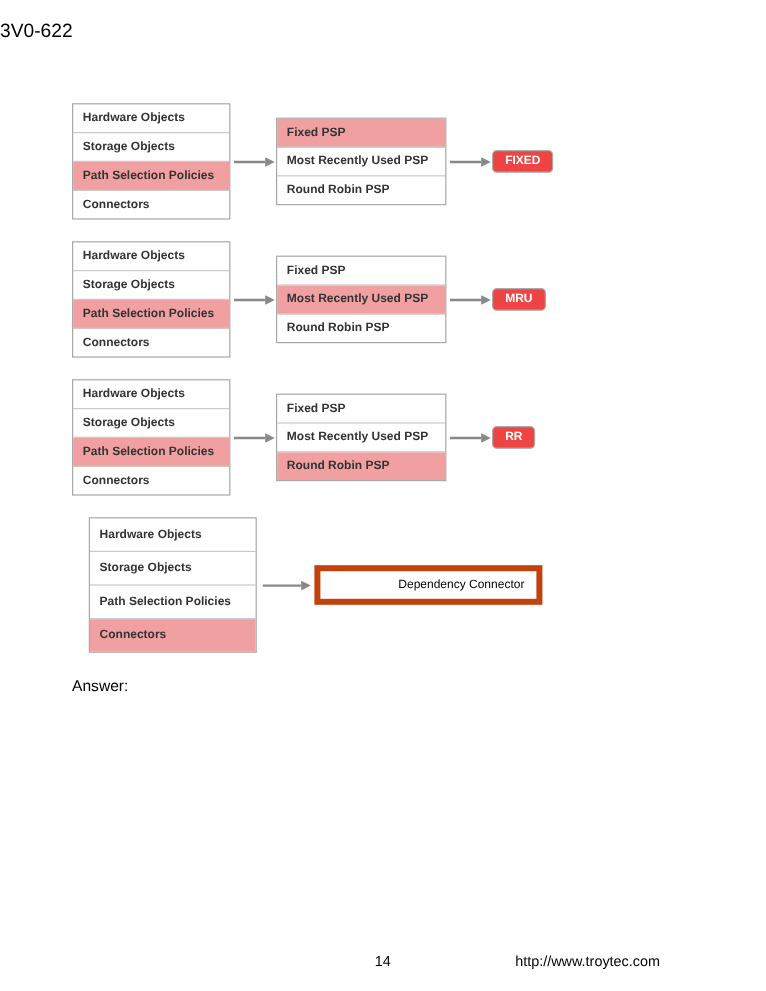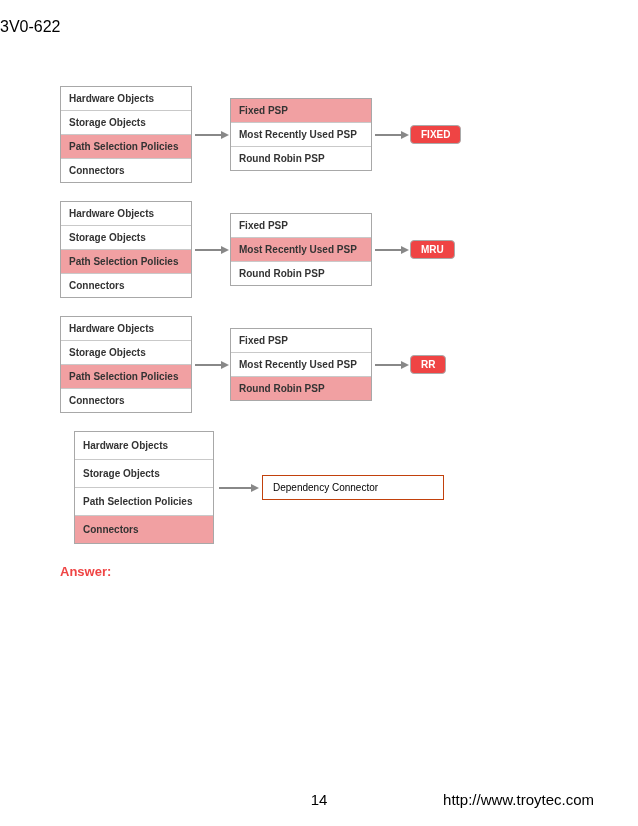--- a/index.html
+++ b/index.html
@@ -61,42 +61,43 @@
     background: #ef4444;
     color: #fff;
     border-radius: 4px;
     padding: 3px 10px;
     font-size: 10px;
     font-weight: bold;
     text-align: center;
     border: 1px solid #aaa;
   }
   .dep-box {
-    border: 1px solid #c2410c;
+    border: 5px solid #c2410c;
     padding: 6px 10px;
     font-size: 10px;
     width: 160px;
+    text-align: right;
   }
   .answer-block {
     margin-top: 20px;
     font-size: 13px;
   }
   .answer-label {
-    color: #ef4444;
-    font-weight: bold;
+    color: #000000;
+    font-weight: normal;
   }
   .footer {
     position: absolute;
     bottom: 18px;
     left: 0;
     right: 0;
     display: flex;
     justify-content: space-between;
-    padding: 0 44px 0 0;
-    font-size: 15px;
+    padding: 0 88px 0 0;
+    font-size: 12px;
   }
   .footer .pagenum {
     position: absolute;
     left: 50%;
     transform: translateX(-50%);
   }
   .footer .url {
     margin-left: auto;
   }
 </style>

